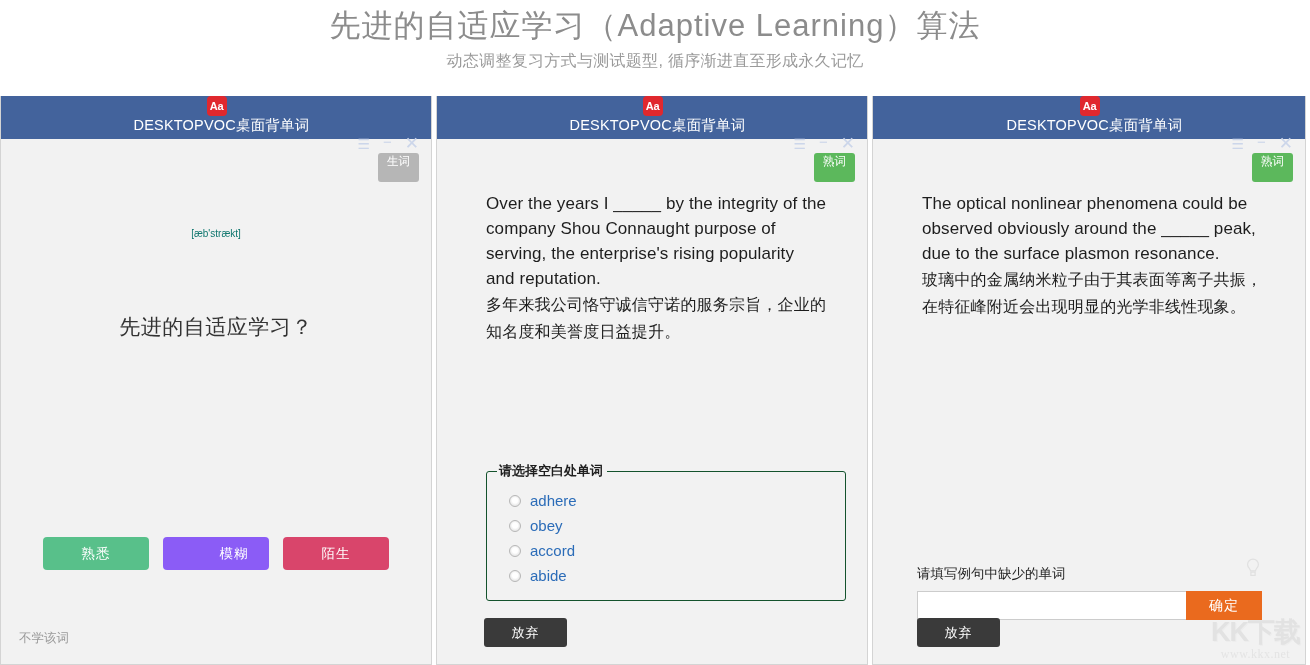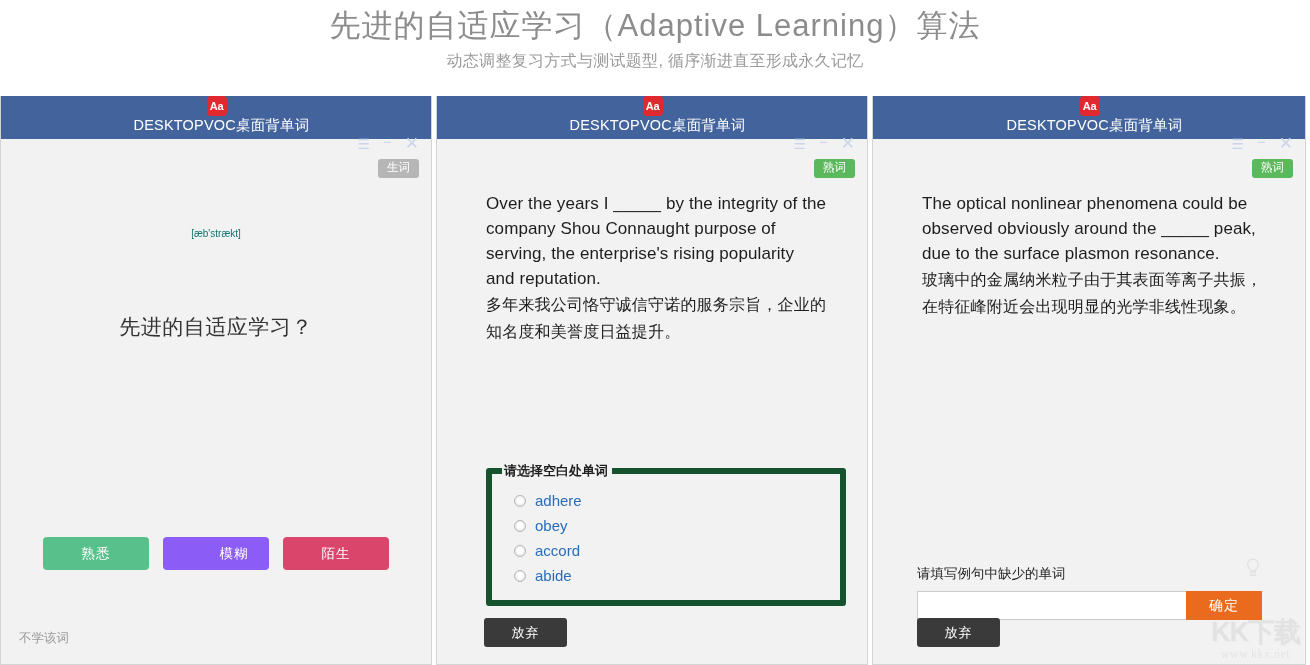--- a/index.html
+++ b/index.html
@@ -107,24 +107,24 @@
   
   .body {
     flex: 1;
     position: relative;
     padding: 0;
   }
 
   
   .badge {
     position: absolute;
-    top: 20px;
+    top: 14px;
     right: 12px;
     font-size: 11.5px;
-    padding: 3px 9px 4px;
+    padding: 3px 9px 14px;
     border-radius: 3px;
     color: #ffffff;
     line-height: 1;
   }
   .badge-new  { background: #b6b6b6; }
   .badge-known{ background: #5cb85c; }
 
   
   .word-block {
     text-align: center;
@@ -202,21 +202,21 @@
     line-height: 27px;
     letter-spacing: 0.2px;
   }
 
   
   .field-group {
     position: absolute;
     left: 49px;
     top: 323px;
     width: 360px;
-    border: 6px solid #14532d;
+    border: 1px solid #14532d;
     border-radius: 3px;
     padding: 8px 10px 12px;
     background: transparent;
   }
   .field-group legend {
     font-size: 13px;
     color: #1f1f1f;
     padding: 0 4px 0 2px;
     font-weight: bold;
   }

